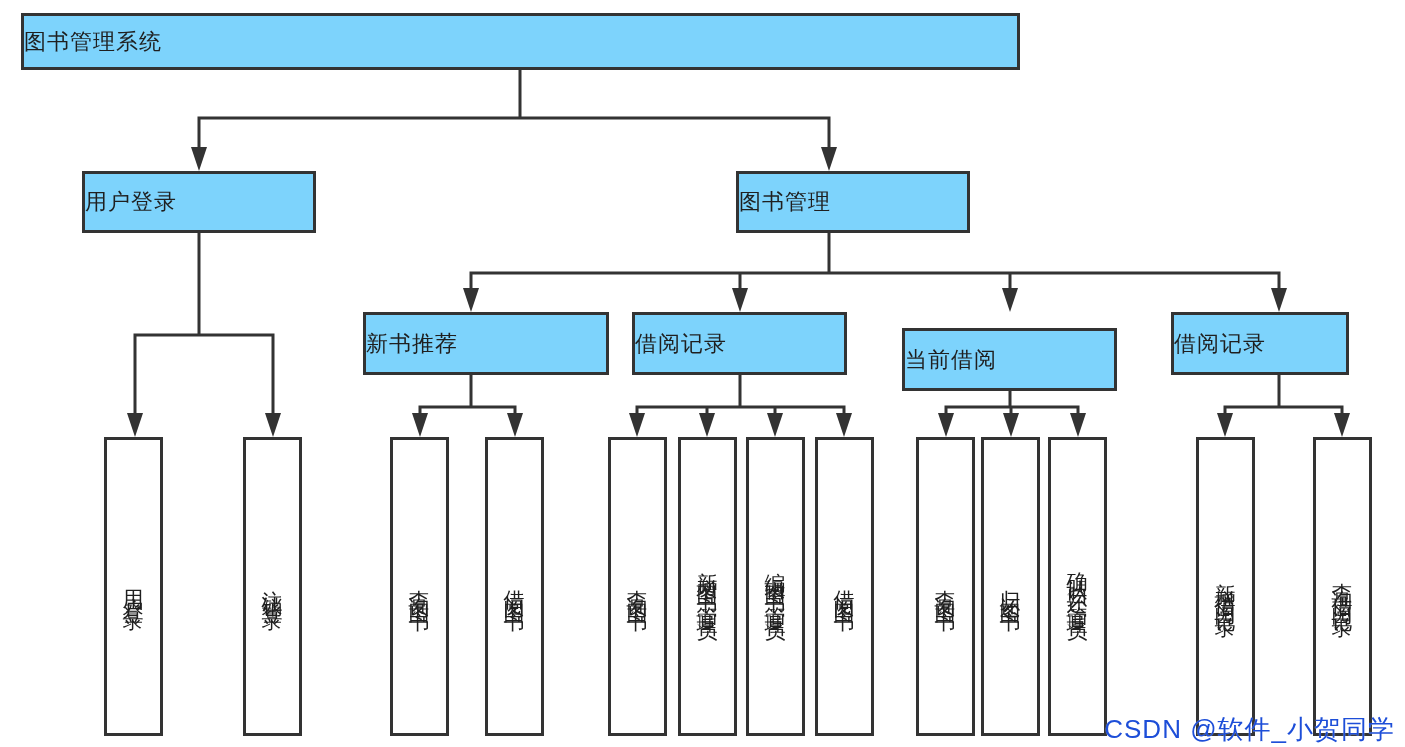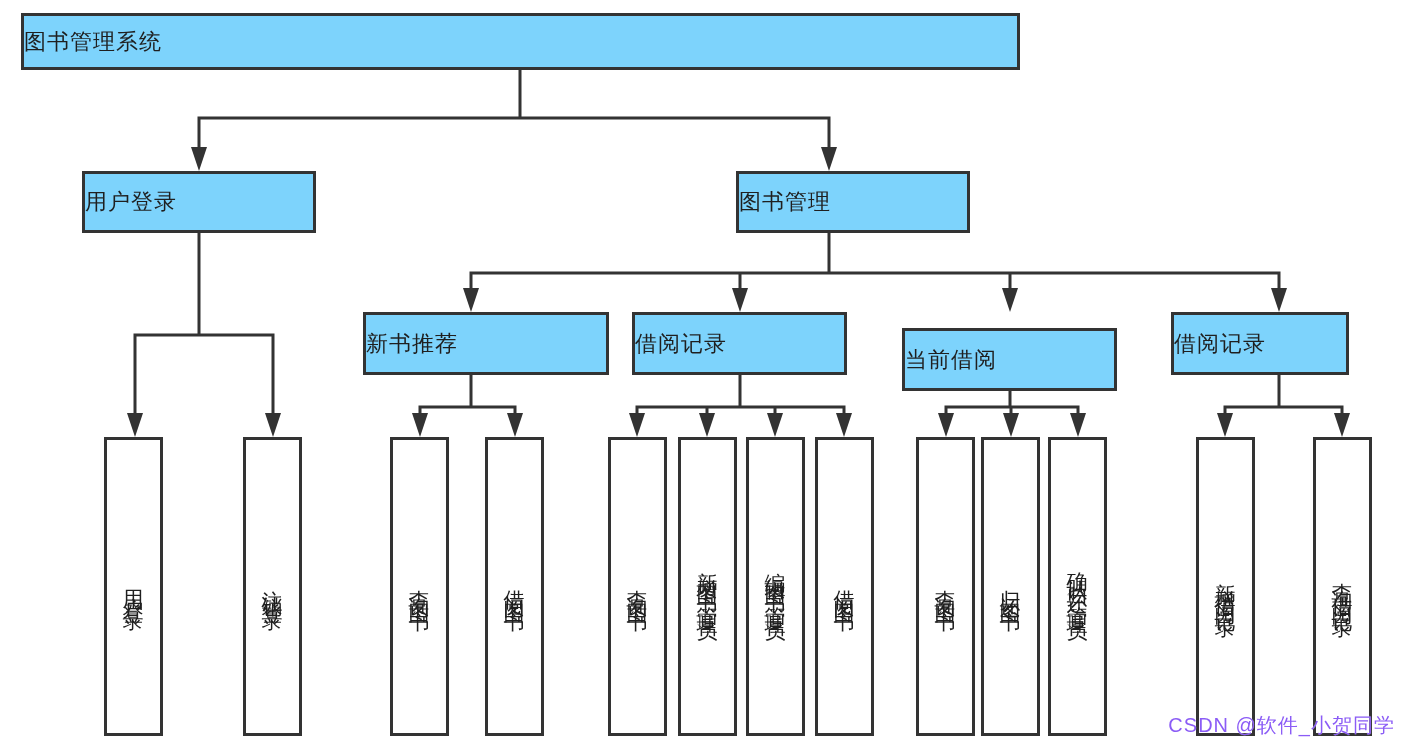--- a/index.html
+++ b/index.html
@@ -54,22 +54,22 @@
     text-orientation: mixed;
     font-size: 21px;
     letter-spacing: 7px;
     line-height: 1;
     color: #1f1f1f;
   }
   .watermark {
     position: absolute;
     right: 10px;
     top: 712px;
-    font-size: 20px;
-    color: #8b5cf6;
+    font-size: 26px;
+    color: #1d4ed8;
     letter-spacing: 1px;
     z-index: 5;
     text-shadow: 0 0 1px rgba(255,255,255,0.6);
   }
 </style>
 </head>
 <body>
 
 <div class="canvas">
 

